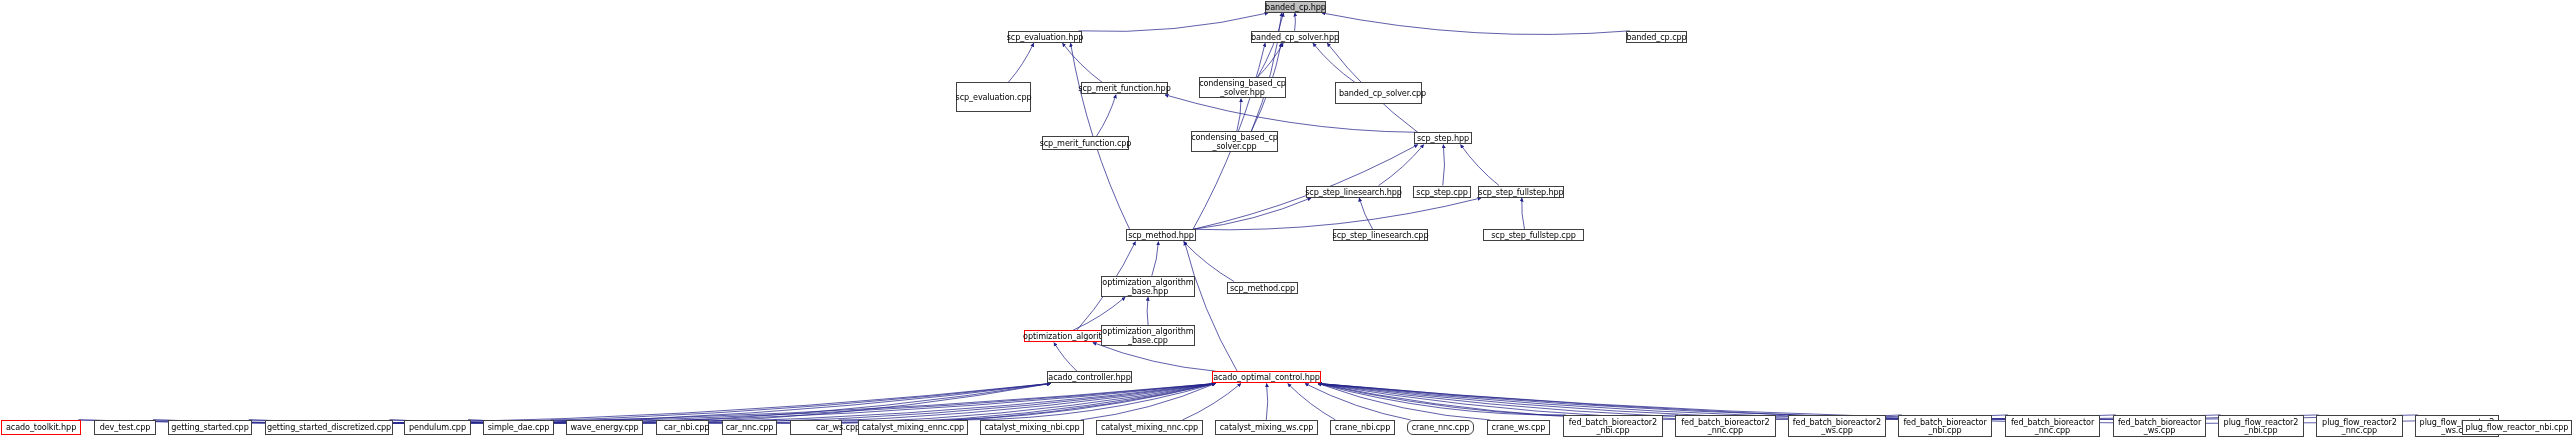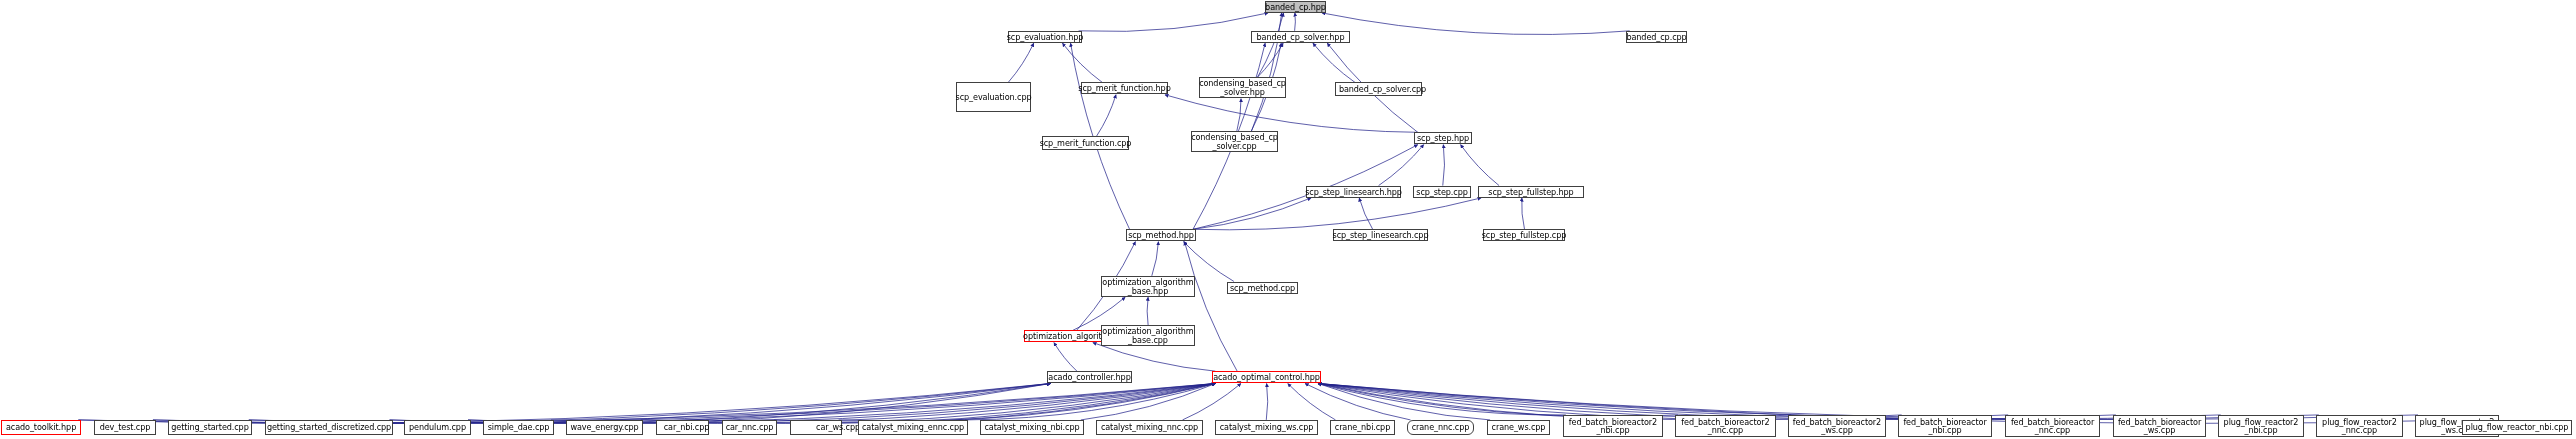--- a/index.html
+++ b/index.html
@@ -110,37 +110,37 @@
         <path d="M 3773 740 Q 3059.1406175625984 771.9535930075427 2350 684" fill="none" stroke="#22228a" stroke-width="1.3" marker-end="url(#arrow)"></path>
         <path d="M 3960 740 Q 3152.9143047650855 771.9637380037891 2350 684" fill="none" stroke="#22228a" stroke-width="1.3" marker-end="url(#arrow)"></path>
         <path d="M 4135 740 Q 3240.618572716128 771.9704946734267 2350 684" fill="none" stroke="#22228a" stroke-width="1.3" marker-end="url(#arrow)"></path>
         <path d="M 4312 740 Q 3329.2881589186295 771.9755750294412 2350 684" fill="none" stroke="#22228a" stroke-width="1.3" marker-end="url(#arrow)"></path>
         <path d="M 4396 749 Q 3371.0948028468324 776.4697442366362 2350 684" fill="none" stroke="#22228a" stroke-width="1.3" marker-end="url(#arrow)"></path>
       </g>
   </svg>
   <div id="nodes-layer">
       <div class="node root" style="left: 1265px; top: 0.6px; width: 61px; height: 12.3px;">banded_cp.hpp</div>
       <div class="node" style="left: 1008px; top: 31px; width: 74px; height: 12.3px;">scp_evaluation.hpp</div>
-      <div class="node" style="left: 1251px; top: 31px; width: 99px; height: 12.3px;">banded_cp_solver.hpp</div>
+      <div class="node" style="left: 1251px; top: 31px; width: 88px; height: 12.3px;">banded_cp_solver.hpp</div>
       <div class="node" style="left: 1626px; top: 31px; width: 61px; height: 12.3px;">banded_cp.cpp</div>
       <div class="node" style="left: 956px; top: 82px; width: 75px; height: 30px;">scp_evaluation.cpp</div>
       <div class="node" style="left: 1081px; top: 82px; width: 87px; height: 12.3px;">scp_merit_function.hpp</div>
       <div class="node" style="left: 1199px; top: 77px; width: 87px; height: 21px;">condensing_based_cp
 _solver.hpp</div>
-      <div class="node" style="left: 1335px; top: 82px; width: 87px; height: 14px; padding-left: 8px;">banded_cp_solver.cpp</div>
+      <div class="node" style="left: 1335px; top: 82px; width: 87px; height: 22px; padding-left: 8px;">banded_cp_solver.cpp</div>
       <div class="node" style="left: 1042px; top: 136px; width: 87px; height: 14px;">scp_merit_function.cpp</div>
       <div class="node" style="left: 1191px; top: 131px; width: 87px; height: 21px;">condensing_based_cp
 _solver.cpp</div>
       <div class="node" style="left: 1414px; top: 132px; width: 58px; height: 12.3px;">scp_step.hpp</div>
       <div class="node" style="left: 1306px; top: 186px; width: 95px; height: 12.3px;">scp_step_linesearch.hpp</div>
       <div class="node" style="left: 1413px; top: 186px; width: 58px; height: 12.3px; text-align: center;">scp_step.cpp</div>
-      <div class="node" style="left: 1478px; top: 186px; width: 106px; height: 12.3px; text-align: center;">scp_step_fullstep.hpp</div>
+      <div class="node" style="left: 1478px; top: 186px; width: 86px; height: 12.3px; text-align: center;">scp_step_fullstep.hpp</div>
       <div class="node" style="left: 1126px; top: 229px; width: 70px; height: 12.3px;">scp_method.hpp</div>
       <div class="node" style="left: 1333px; top: 229px; width: 95px; height: 12.3px;">scp_step_linesearch.cpp</div>
-      <div class="node" style="left: 1483px; top: 229px; width: 82px; height: 12.3px;">scp_step_fullstep.cpp</div>
+      <div class="node" style="left: 1483px; top: 229px; width: 101px; height: 12.3px;">scp_step_fullstep.cpp</div>
       <div class="node" style="left: 1101px; top: 276px; width: 94px; height: 21px;">optimization_algorithm
 _base.hpp</div>
       <div class="node" style="left: 1227px; top: 282px; width: 71px; height: 12.3px;">scp_method.cpp</div>
       <div class="node red" style="left: 1024px; top: 330px; width: 107px; height: 12.3px;">optimization_algorithm.hpp</div>
       <div class="node" style="left: 1101px; top: 325px; width: 94px; height: 21px;">optimization_algorithm
 _base.cpp</div>
       <div class="node" style="left: 1047px; top: 371px; width: 85px; height: 12.3px;">acado_controller.hpp</div>
       <div class="node red" style="left: 1212px; top: 371px; width: 109px; height: 12.3px;">acado_optimal_control.hpp</div>
       <div class="node red" style="left: 1.1px; top: 420px; width: 80px; height: 15px;">acado_toolkit.hpp</div>
       <div class="node" style="left: 94px; top: 420px; width: 62px; height: 15px;">dev_test.cpp</div>

